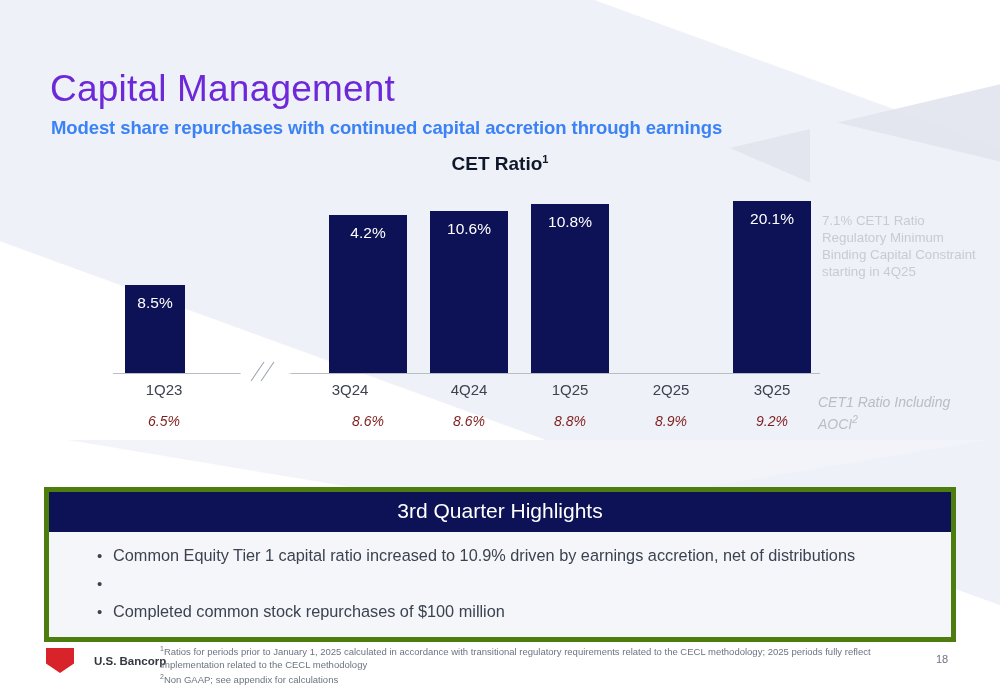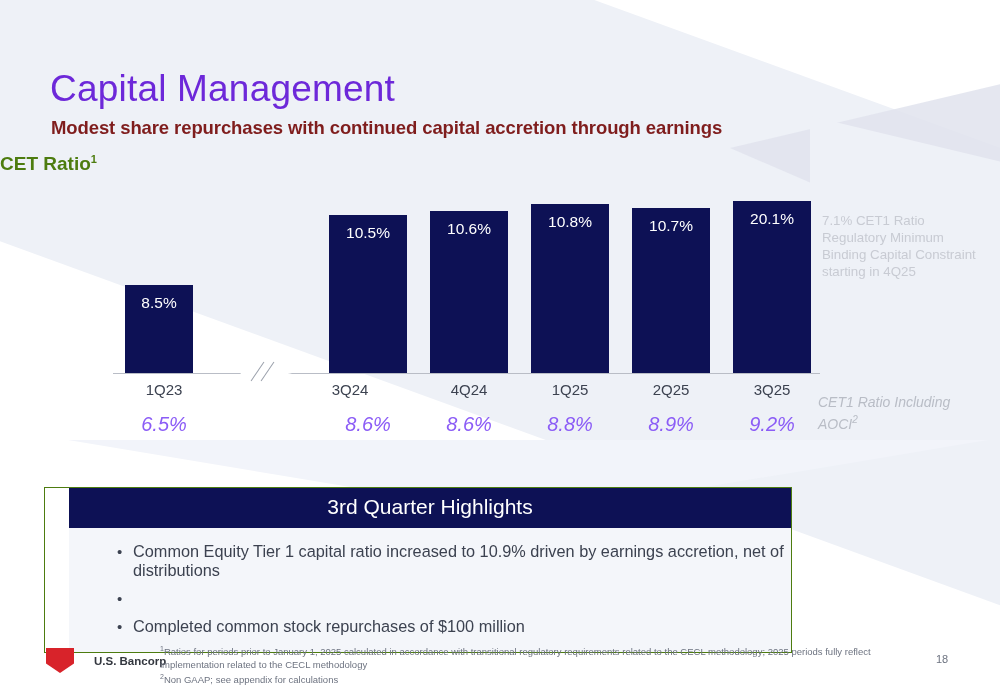--- a/index.html
+++ b/index.html
@@ -76,42 +76,42 @@
     letter-spacing: .2px;
     white-space: nowrap;
     margin-top: 8px;
   }
   .page-subtitle {
     position: absolute;
     left: 51px;
     top: 117px;
     font-size: 18.5px;
     font-weight: bold;
-    color: #7f1d1d;
+    color: #3b82f6;
     letter-spacing: -.1px;
     white-space: nowrap;
   }
 
   
   .chart-wrap {
     position: absolute;
     left: 0;
     top: 0;
     width: 1000px;
     height: 470px;
   }
   .chart-title {
     position: absolute;
     left: 0;
     right: 0;
     top: 153px;
-    text-align: left;
+    text-align: center;
     font-size: 19px;
     font-weight: bold;
-    color: #4d7c0f;
+    color: #0f172a;
   }
   .chart-title .sup {
     font-size: 11px;
     vertical-align: super;
   }
   .plot {
     position: absolute;
     left: 0;
     top: 0;
     width: 1000px;
@@ -170,23 +170,23 @@
     position: absolute;
     top: 381px;
     text-align: center;
     font-size: 15px;
     color: #3c4250;
   }
   .sub-value {
     position: absolute;
     top: 413px;
     text-align: center;
-    font-size: 20px;
+    font-size: 14px;
     font-style: italic;
-    color: #8b5cf6;
+    color: #7f1d1d;
   }
 
   .annotation {
     position: absolute;
     left: 822px;
     top: 212px;
     width: 160px;
     font-size: 13.3px;
     line-height: 17px;
     color: #c8cbd3;
@@ -204,24 +204,23 @@
   .aoci-caption .sup {
     font-size: 10px;
     vertical-align: super;
   }
 
   
   .highlights {
     position: absolute;
     left: 44px;
     top: 487px;
-    width: 748px;
-    border: 1px solid #4d7c0f;
+    width: 912px;
+    border: 5px solid #4d7c0f;
     box-sizing: border-box;
-    padding-left: 24px;
   }
   .highlights-header {
     background: #0d1155;
     color: #ffffff;
     text-align: center;
     font-size: 21px;
     padding: 7px 0 9px;
   }
   .highlights-body {
     background: #f4f6fa;
@@ -308,34 +307,31 @@
 
     <div class="plot">
 
       <div class="axis-line"></div>
       <div class="break-mask"></div>
       <div class="axis-break">
         <span class="s1"></span>
           <span class="s2"></span>
       </div>
 
-      <div class="bar" style="left: 125px; width: 68px; height: 87.963px;">
+      <div class="bar" style="left: 125px; width: 60px; height: 87.963px;">
         <div class="bar-value">8.5%</div>
       </div>
       <div class="bar" style="left: 329px; width: 78px; height: 158.333px;">
-        <div class="bar-value">10.5%</div>
+        <div class="bar-value">4.2%</div>
       </div>
       <div class="bar" style="left: 430px; width: 78px; height: 161.852px;">
         <div class="bar-value">10.6%</div>
       </div>
       <div class="bar" style="left: 531px; width: 78px; height: 168.889px;">
         <div class="bar-value">10.8%</div>
-      </div>
-      <div class="bar" style="left: 632px; width: 78px; height: 165.37px;">
-        <div class="bar-value">10.7%</div>
       </div>
       <div class="bar" style="left: 733px; width: 78px; height: 172.407px;">
         <div class="bar-value">20.1%</div>
       </div>
 
       <div class="cat-label" style="left: 125px; width: 78px;">1Q23</div>
       <div class="cat-label" style="left: 311px; width: 78px;">3Q24</div>
       <div class="cat-label" style="left: 430px; width: 78px;">4Q24</div>
       <div class="cat-label" style="left: 531px; width: 78px;">1Q25</div>
       <div class="cat-label" style="left: 632px; width: 78px;">2Q25</div>

